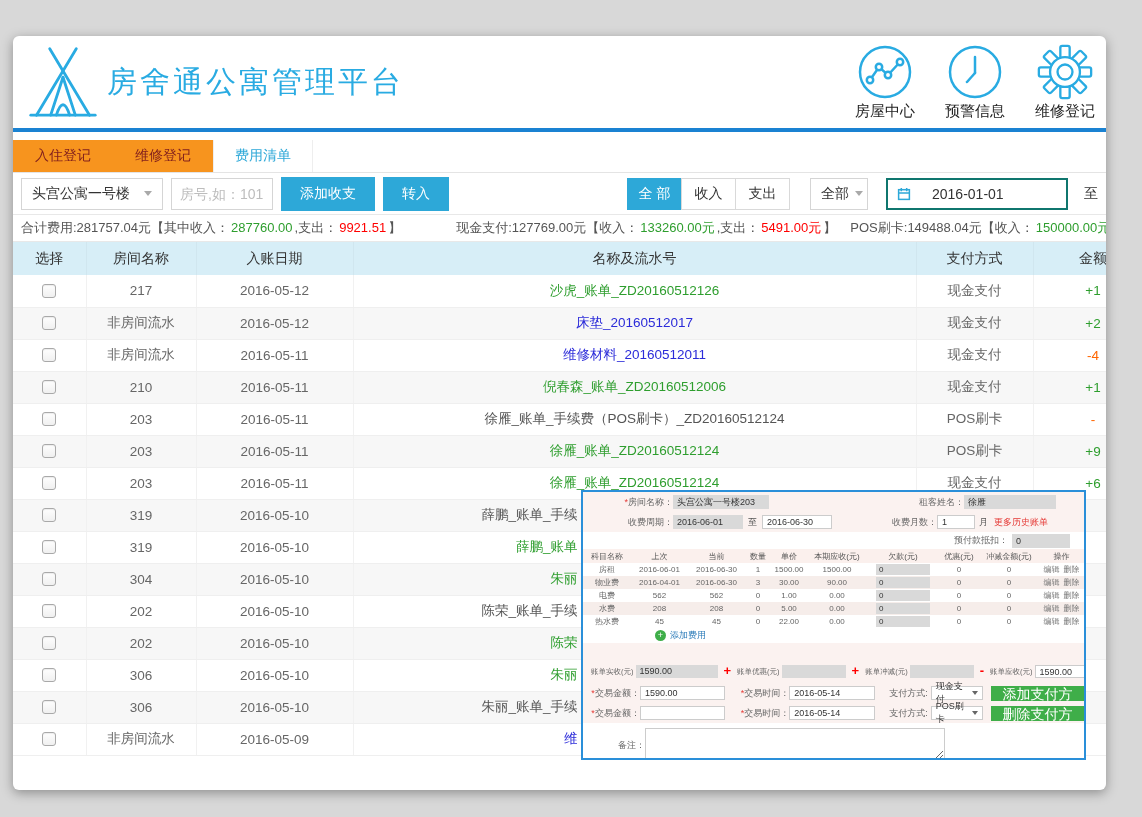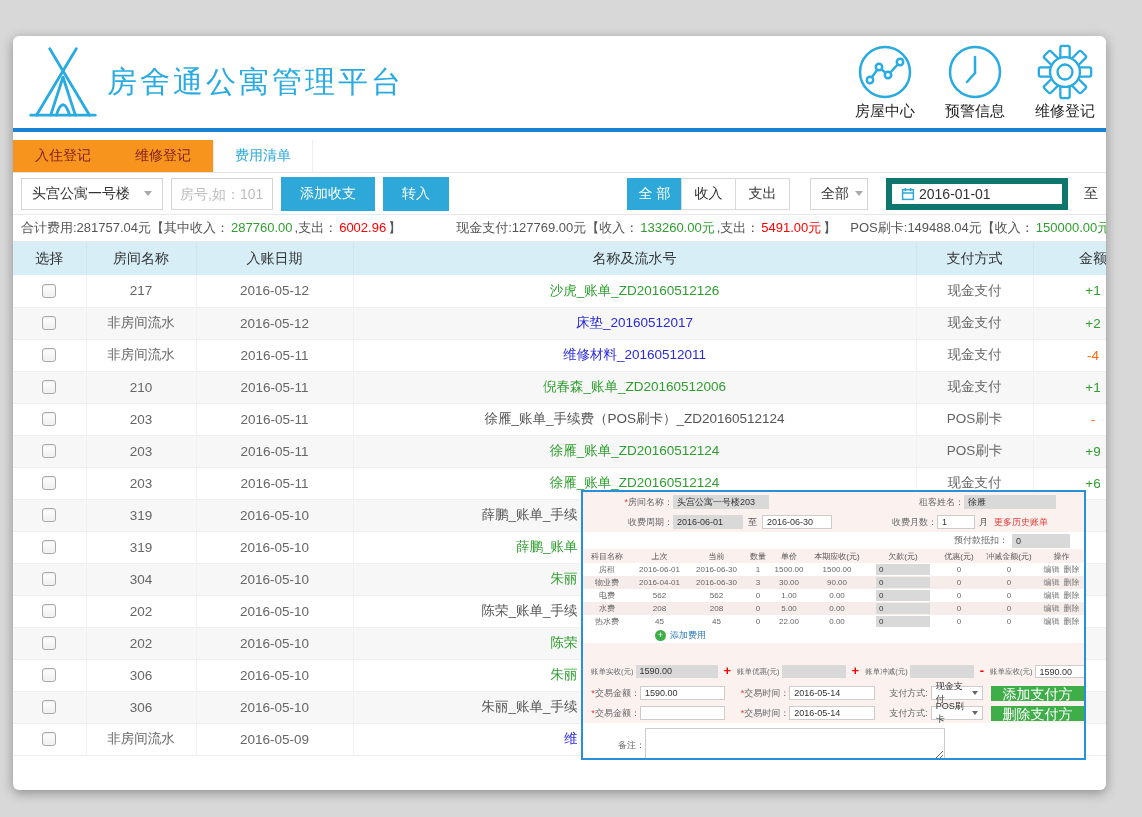--- a/index.html
+++ b/index.html
@@ -30,21 +30,21 @@
   .sel1 { width:142px; } .sel2 { width:58px; margin-left:12px; }
   .caret { width:0; height:0; border-left:4px solid transparent; border-right:4px solid transparent; border-top:5px solid #A9A9A9; margin-left:6px; }
   .roominp { width:102px; height:32px; border:1px solid #D5D5D5; padding:0 8px; font-size:14px; color:#333; font-family:inherit; }
   .roominp::placeholder { color:#BDBDBD; }
   .bluebtn { height:34px; padding:0 19px; background:#2DA8D8; color:#fff; font-size:14px; border:none; cursor:pointer; font-family:inherit; }
   .spacer { margin-left:auto; }
   .seg { display:flex; }
   .segi { height:32px; min-width:55px; padding:0 10px; border:1px solid #D9D9D9; margin-left:-1px; display:flex;
           align-items:center; justify-content:center; color:#333; font-size:14px; background:#fff; cursor:pointer; }
   .segi.active { background:#2DA8D8; border-color:#2DA8D8; color:#fff; }
-  .datebox { width:182px; height:32px; border:6px solid #0f766e; display:flex; align-items:center; gap:4px;
+  .datebox { width:182px; height:32px; border:2px solid #0f766e; display:flex; align-items:center; gap:21px;
              padding:0 9px; color:#333; font-size:14px; margin-left:10px; background:#fff; }
   .zhi { font-size:14px; color:#333; margin-left:8px; }
   
   .sumbar { height:27px; display:flex; align-items:center; padding:0 8px; font-size:13px; color:#555;
             border-bottom:1px solid #E8E8E8; white-space:nowrap; overflow:hidden; }
   .sumbar .g { color:#2E9E2E; margin:0 2px; }
   .sumbar .r { color:#FF0000; margin:0 2px; }
   .sg2 { margin-left:55px; } .sg3 { margin-left:14px; }
   
   table.main { width:1140px; border-collapse:collapse; table-layout:fixed; }
@@ -182,21 +182,21 @@
           <path d="M1.5 5.5 H11.5"></path>
           <path d="M4 1 V4"></path>
           <path d="M9 1 V4"></path>
       </svg>
       <span>2016-01-01</span>
     </div>
     <span class="zhi">至</span>
   </div>
 
   <div class="sumbar">
-    <span><span>合计费用:281757.04元【其中收入：</span><span class="g">287760.00</span><span>,支出：</span><span class="r">6002.96</span><span>】</span></span>
+    <span><span>合计费用:281757.04元【其中收入：</span><span class="g">287760.00</span><span>,支出：</span><span class="r">9921.51</span><span>】</span></span>
     <span class="sg2"><span>现金支付:127769.00元【收入：</span><span class="g">133260.00元</span><span>,支出：</span><span class="r">5491.00元</span><span>】</span></span>
     <span class="sg3"><span>POS刷卡:149488.04元【收入：</span><span class="g">150000.00元</span></span>
   </div>
 
   <table class="main">
     <colgroup>
         <col style="width:73px">
         <col style="width:110px">
         <col style="width:157px">
         <col style="width:563px">

